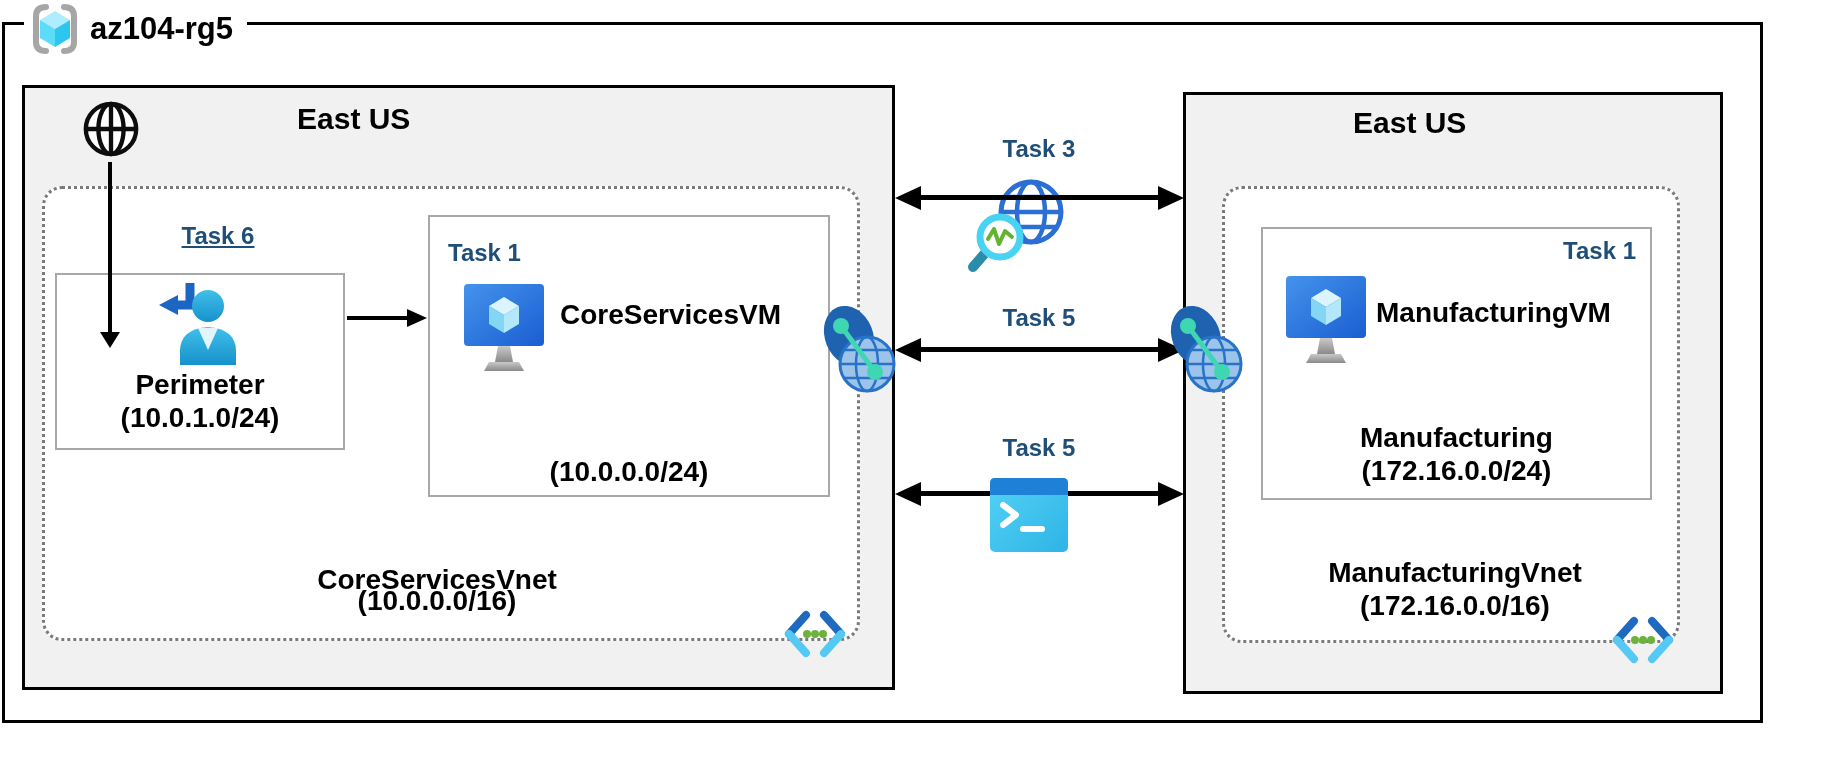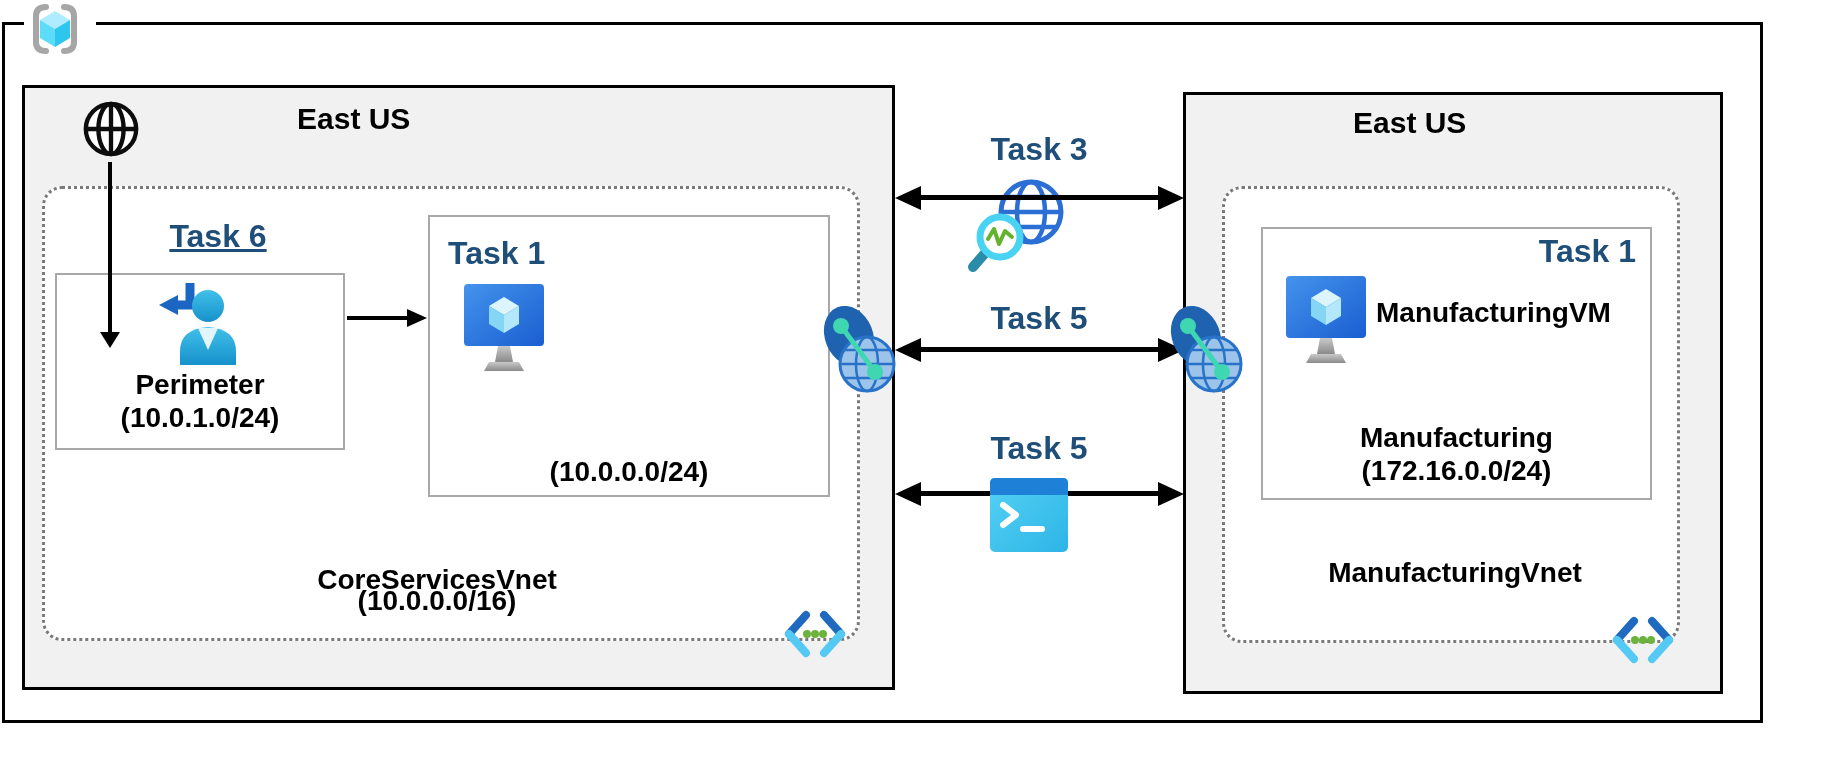--- a/index.html
+++ b/index.html
@@ -8,21 +8,21 @@
     font-family:"Liberation Sans","DejaVu Sans",sans-serif;font-weight:700;color:#000;
   }
   .abs{position:absolute;box-sizing:border-box;}
   .outer-box{border:3px solid #000;background:#fff;}
   .region-box{border:3px solid #000;background:#f1f1f1;}
   .dotted-box{border:3px dotted #7a7a7a;border-radius:20px;background:#fff;}
   .white-box{border:2px solid #a8a8a8;background:#fff;}
   .rg-label{display:flex;align-items:center;gap:8px;background:#fff;padding:0 14px 0 4px;height:58px;}
   .rg-label span{font-size:31px;line-height:58px;}
   .title{font-size:30px;text-align:left;line-height:32px;}
-  .task-label{font-size:32px;color:#1f4e79;line-height:30px;text-align:center;}
+  .task-label{font-size:24px;color:#1f4e79;line-height:30px;text-align:center;}
   .task-label.al{text-align:left;}
   .task-label.ar{text-align:right;}
   .btext{font-size:28px;line-height:30px;text-align:center;}
   .btext.al{text-align:left;}
   .hline{background:#000;height:5px;}
   .hline.thin{height:4px;}
   .vline{background:#000;width:4px;}
   .ah-r{width:0;height:0;border-top:12px solid transparent;border-bottom:12px solid transparent;border-left:26px solid #000;}
   .ah-l{width:0;height:0;border-top:12px solid transparent;border-bottom:12px solid transparent;border-right:26px solid #000;}
   .ah-rs{width:0;height:0;border-top:9px solid transparent;border-bottom:9px solid transparent;border-left:20px solid #000;}
@@ -36,20 +36,21 @@
 
   <div class="abs outer-box z1" style="left:2px;top:22px;width:1761px;height:701px;"></div>
   <div class="abs rg-label z6" style="left:24px;top:0px;">
     <svg width="54" height="54" viewBox="0 0 54 54">
       <path d="M18,5 Q8,5 8,14 L8,40 Q8,49 18,49" fill="none" stroke="#a6a6a6" stroke-width="6" stroke-linecap="round"></path>
       <path d="M36,5 Q46,5 46,14 L46,40 Q46,49 36,49" fill="none" stroke="#a6a6a6" stroke-width="6" stroke-linecap="round"></path>
       <polygon points="27,9 42,18 27,27 12,18" fill="#b0ecff"></polygon>
       <polygon points="12,18 27,27 27,45 12,36" fill="#5bdcf9"></polygon>
       <polygon points="27,27 42,18 42,36 27,45" fill="#2cc6ee"></polygon>
     </svg>
+    <span>az104-rg5</span>
   </div>
 
   <div class="abs region-box z1" style="left:22px;top:85px;width:873px;height:605px;"></div>
   <div class="abs title z4" style="left:297px;top:103px;width:200px;">East US</div>
 
   <svg class="abs z6" style="left:80px;top:98px;" width="62" height="62" viewBox="0 0 64 64">
     <circle cx="32" cy="32" r="26" fill="#fff" stroke="#0d0d0d" stroke-width="4.5"></circle>
     <line x1="6" y1="32" x2="58" y2="32" stroke="#0d0d0d" stroke-width="4.5"></line>
     <ellipse cx="32" cy="32" rx="13" ry="26" fill="none" stroke="#0d0d0d" stroke-width="4.5"></ellipse>
     <line x1="32" y1="6" x2="32" y2="58" stroke="#0d0d0d" stroke-width="4.5"></line>
@@ -95,20 +96,21 @@
           <stop offset="1" stop-color="#8a8a8a"></stop>
       </linearGradient>
     </defs>
     <rect x="2" y="2" width="80" height="62" rx="4" fill="url(#gMon1)"></rect>
     <polygon points="42,15 57,24 42,33 27,24" fill="#dcf5fd"></polygon>
     <polygon points="27,24 42,33 42,51 27,42" fill="#84d6f4"></polygon>
     <polygon points="42,33 57,24 57,42 42,51" fill="#b2e8fa"></polygon>
     <polygon points="36,64 48,64 51,80 33,80" fill="url(#gStand1)"></polygon>
     <polygon points="27,80 57,80 62,89 22,89" fill="url(#gStand1)"></polygon>
   </svg>
+  <div class="abs btext al z4" style="left:560px;top:300px;width:280px;">CoreServicesVM</div>
   <div class="abs btext z4" style="left:478px;top:457px;width:302px;">(10.0.0.0/24)</div>
 
   <div class="abs btext z4" style="left:282px;top:553px;width:310px;margin-top:12px;">CoreServicesVnet</div>
   <div class="abs btext z4" style="left:282px;top:586px;width:310px;">(10.0.0.0/16)</div>
 
   <svg class="abs z6" style="left:782px;top:610px;" width="66" height="48" viewBox="0 0 66 48">
     <path d="M24,5 L7,24" stroke="#1f6abf" stroke-width="8" stroke-linecap="round" fill="none"></path>
     <path d="M7,24 L24,43" stroke="#54c9f3" stroke-width="8" stroke-linecap="round" fill="none"></path>
     <path d="M42,5 L59,24" stroke="#1f6abf" stroke-width="8" stroke-linecap="round" fill="none"></path>
     <path d="M59,24 L42,43" stroke="#54c9f3" stroke-width="8" stroke-linecap="round" fill="none"></path>
@@ -199,20 +201,21 @@
     <polygon points="27,24 42,33 42,51 27,42" fill="#84d6f4"></polygon>
     <polygon points="42,33 57,24 57,42 42,51" fill="#b2e8fa"></polygon>
     <polygon points="36,64 48,64 51,80 33,80" fill="url(#gStand2)"></polygon>
     <polygon points="27,80 57,80 62,89 22,89" fill="url(#gStand2)"></polygon>
   </svg>
   <div class="abs btext z4" style="left:1306px;top:423px;width:301px;">Manufacturing</div>
   <div class="abs btext al z4" style="left:1376px;top:298px;width:290px;">ManufacturingVM</div>
   <div class="abs btext z4" style="left:1306px;top:456px;width:301px;">(172.16.0.0/24)</div>
 
   <div class="abs btext z4" style="left:1300px;top:558px;width:310px;">ManufacturingVnet</div>
+  <div class="abs btext z4" style="left:1300px;top:591px;width:310px;">(172.16.0.0/16)</div>
 
   <svg class="abs z6" style="left:1610px;top:616px;" width="66" height="48" viewBox="0 0 66 48">
     <path d="M24,5 L7,24" stroke="#1f6abf" stroke-width="8" stroke-linecap="round" fill="none"></path>
     <path d="M7,24 L24,43" stroke="#54c9f3" stroke-width="8" stroke-linecap="round" fill="none"></path>
     <path d="M42,5 L59,24" stroke="#1f6abf" stroke-width="8" stroke-linecap="round" fill="none"></path>
     <path d="M59,24 L42,43" stroke="#54c9f3" stroke-width="8" stroke-linecap="round" fill="none"></path>
     <circle cx="25" cy="24" r="4" fill="#6cb33e"></circle>
       <circle cx="33" cy="24" r="4" fill="#6cb33e"></circle>
       <circle cx="41" cy="24" r="4" fill="#6cb33e"></circle>
   </svg>

